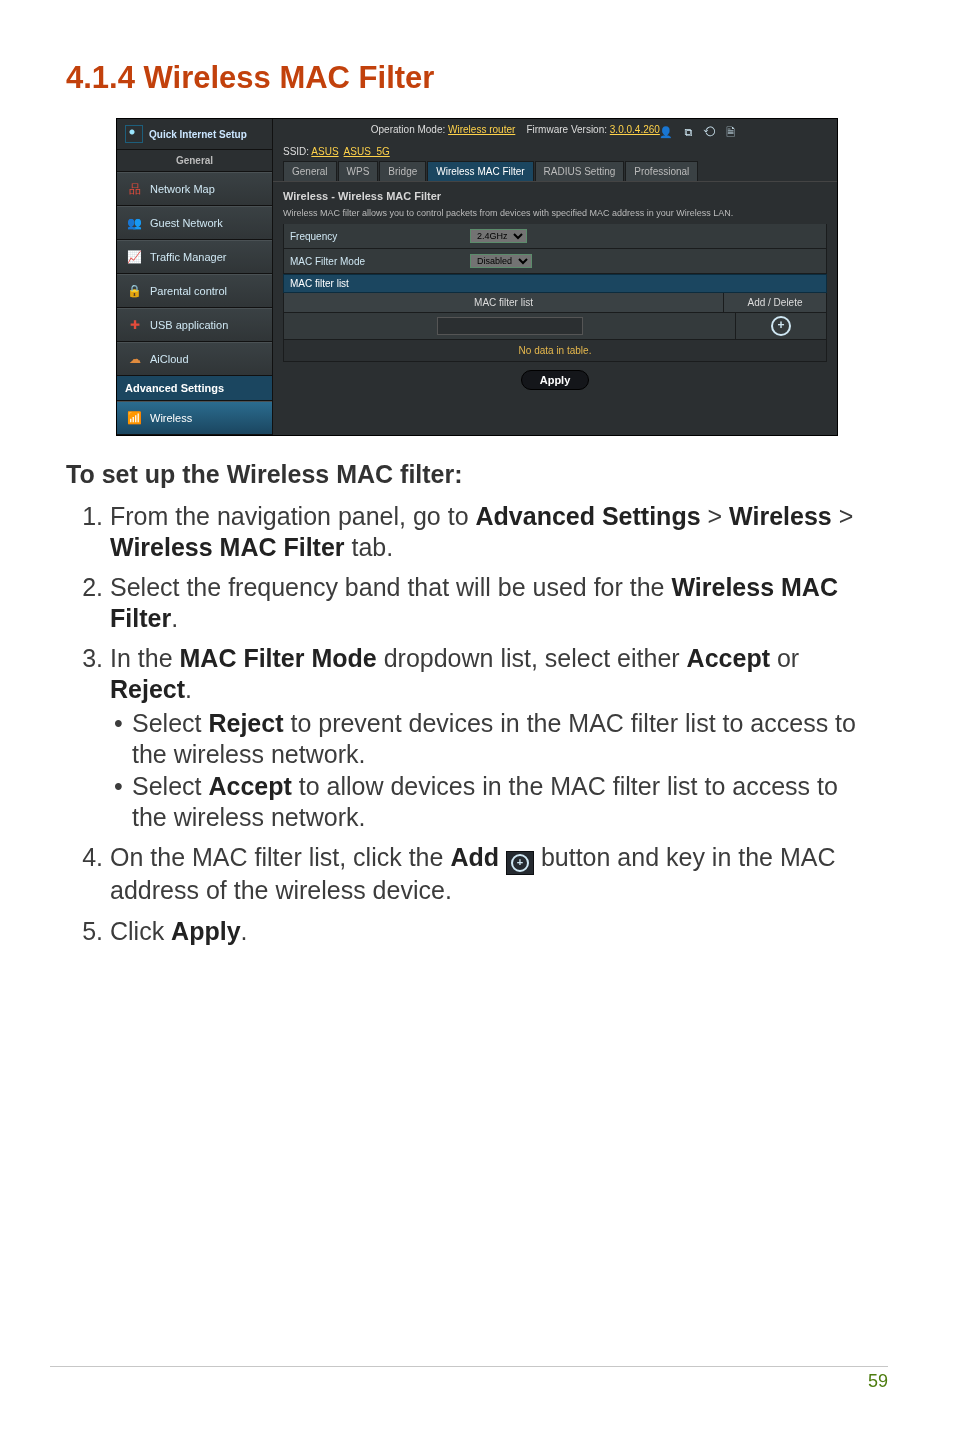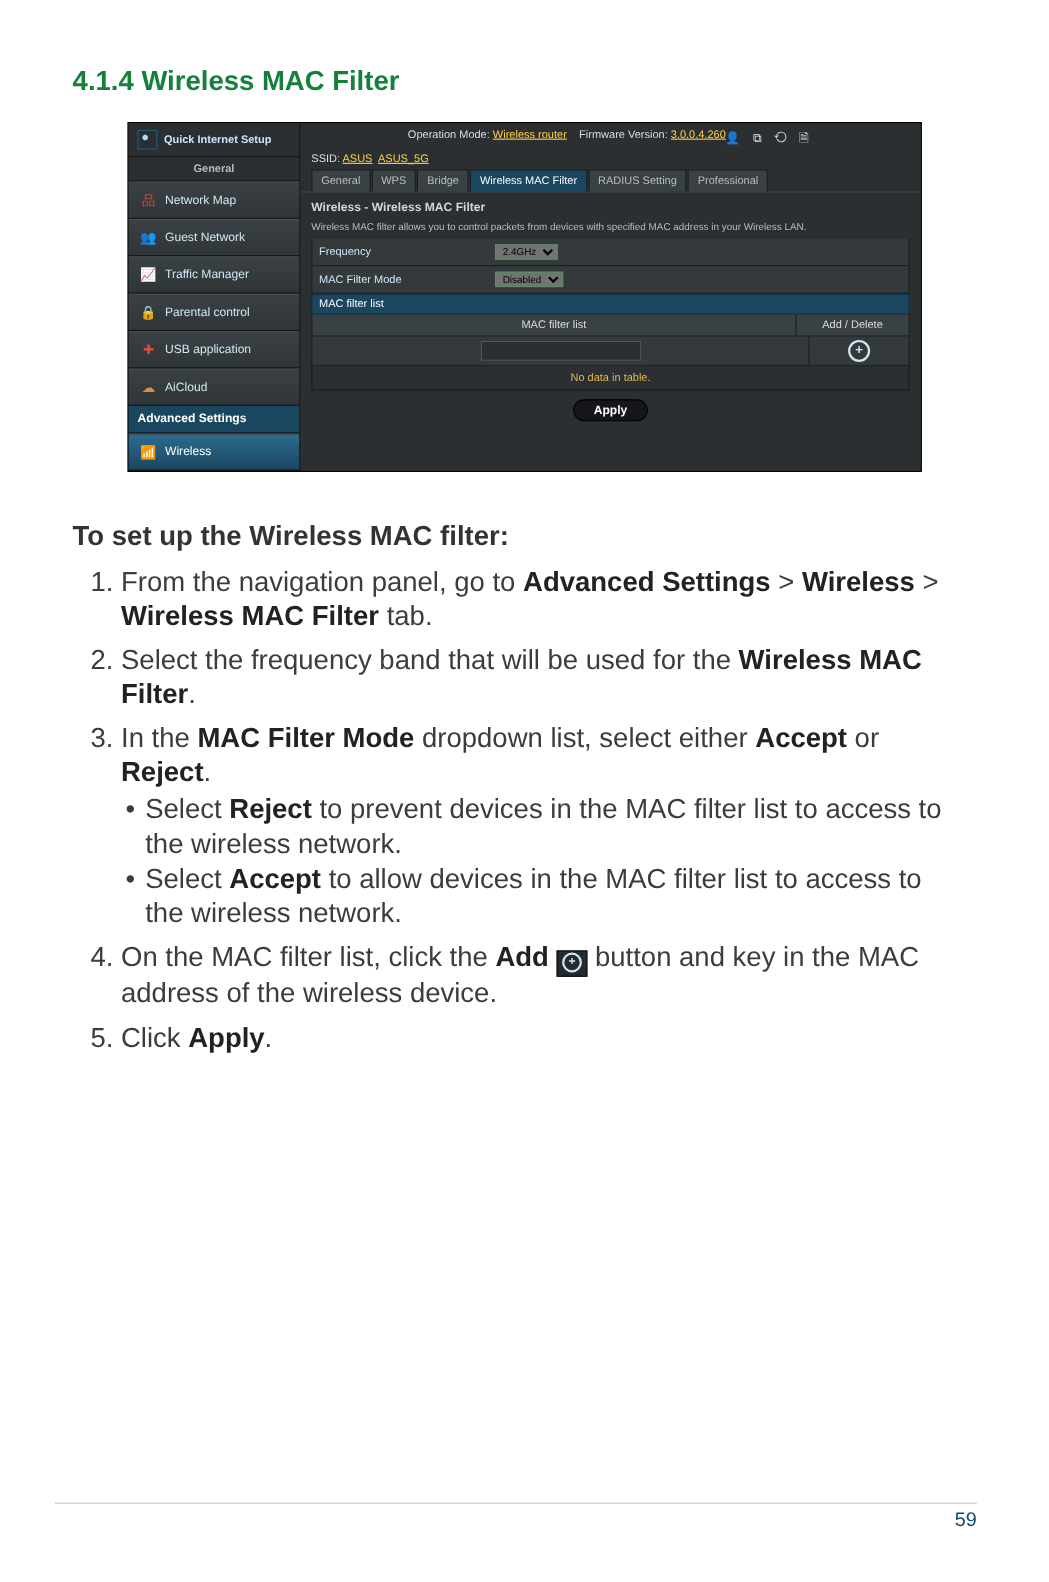--- a/index.html
+++ b/index.html
@@ -10,34 +10,34 @@
     color: #333;
     width: 954px;
     height: 1438px;
     box-sizing: border-box;
     position: relative;
   }
   .page {
     padding: 60px 66px 40px 66px;
   }
   h2.section-title {
-    color: #15803d;
-    font-size: 25px;
+    color: #c2410c;
+    font-size: 31px;
     font-weight: 700;
     margin: 0 0 22px 0;
   }
   p.intro {
     color: #3c3c3c;
     font-size: 25px;
     line-height: 1.25;
     margin: 0 0 22px 0;
   }
   .router-ui {
     width: 720px;
-    margin: 0 auto 44px auto;
+    margin: 0 auto 24px auto;
     background: #1e2324;
     border: 1px solid #000;
     display: flex;
     font-family: Arial, sans-serif;
     color: #d6d6d6;
     font-size: 10px;
   }
   .router-left {
     width: 155px;
     background: #2b2f31;
@@ -154,21 +154,21 @@
     border: 1px solid #0c2c3e;
   }
   .row {
     display:flex; align-items:center;
     padding: 5px 6px;
     border: 1px solid #1a1c1d;
     border-top: none;
     background: #343a3c;
     color: #cfe7f3;
   }
-  .row .lbl { width: 160px; }
+  .row .lbl { width: 180px; }
   .row select {
     font-size: 9px;
     background: #737373;
     border: 1px solid #5b8c6b;
     padding: 0 2px;
   }
   .macfilter .mh {
     display:flex;
     border: 1px solid #1a1c1d;
     border-top: none;
@@ -272,21 +272,21 @@
   }
   .pagefoot {
     position: absolute;
     bottom: 46px;
     right: 66px;
     left: 50px;
     border-top: 1px solid #c7c7c7;
     text-align: right;
     padding-top: 4px;
     font-size: 18px;
-    color: #0c4a6e;
+    color: #4d7c0f;
   }
 </style>
 </head>
 <body>
 
 <div class="page">
 
   <h2 class="section-title">4.1.4 Wireless MAC Filter</h2>
 
 

